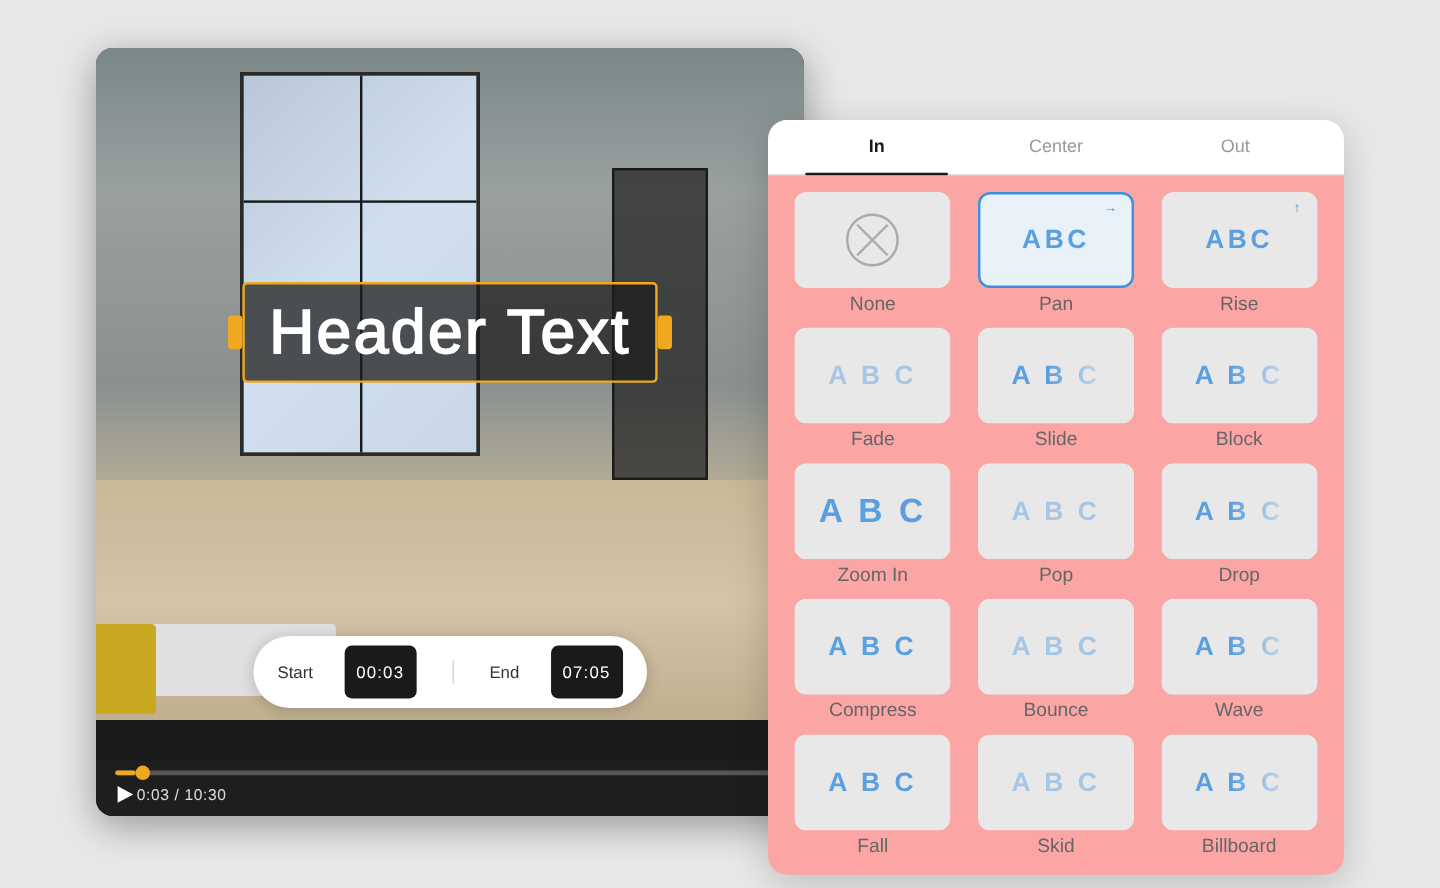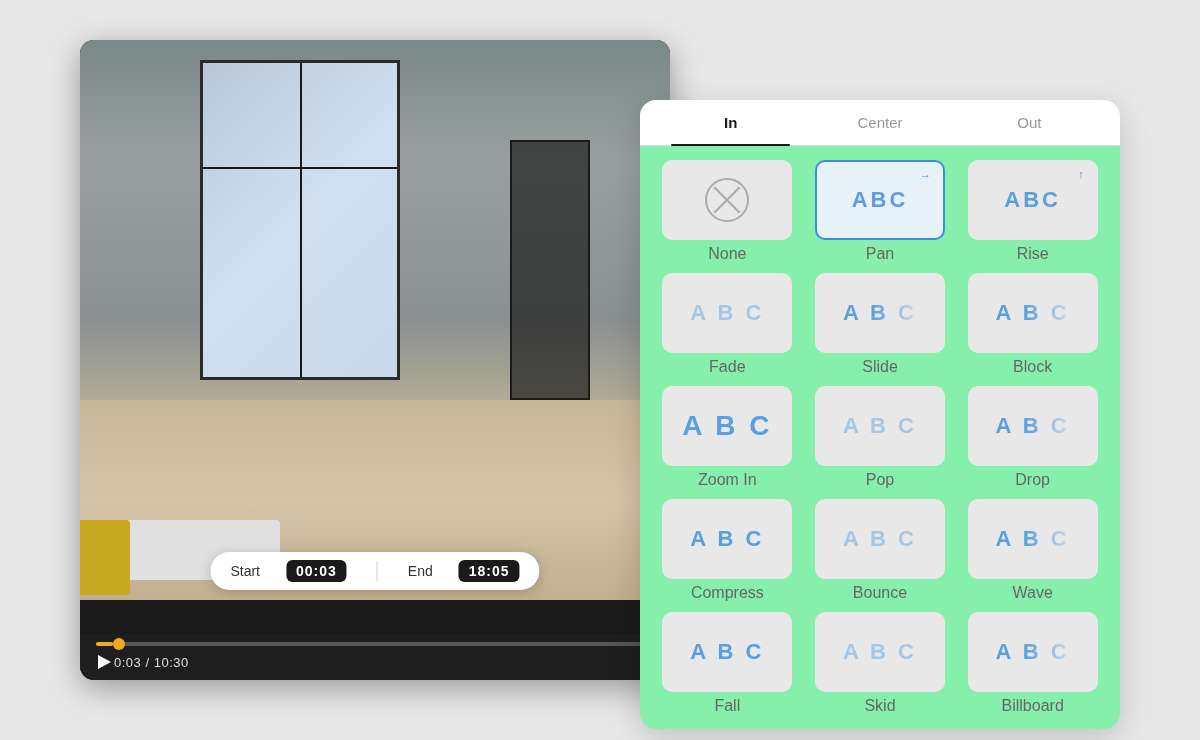--- a/index.html
+++ b/index.html
@@ -181,23 +181,23 @@
     }
     .time-bar-label {
       font-size: 14px;
       font-weight: 500;
       color: #333;
     }
     .time-bar-value {
       background: #1a1a1a;
       color: white;
       border-radius: 6px;
-      padding: 3px 10px;
+      padding: 14px 10px;
       font-size: 14px;
-      font-weight: 700;
+      font-weight: 400;
       letter-spacing: 1px;
     }
     .time-bar-divider {
       width: 1px;
       height: 20px;
       background: #ccc;
       margin: 0 4px;
     }
 
     
@@ -257,21 +257,21 @@
     .time-display {
       font-size: 13px;
       color: rgba(255,255,255,0.85);
       letter-spacing: 0.5px;
     }
 
     
     .animation-panel {
       position: relative;
       width: 480px;
-      background: #86efac;
+      background: #fca5a5;
       border-radius: 16px;
       box-shadow: 0 8px 32px rgba(0,0,0,0.18);
       padding: 0;
       margin-left: -30px;
       margin-top: 60px;
       z-index: 10;
       overflow: hidden;
     }
 
     
@@ -377,27 +377,34 @@
       <div class="scene-wall"></div>
       <div class="scene-window">
         <div class="scene-window-grid"></div>
       </div>
       <div class="scene-door"></div>
       <div class="scene-floor"></div>
       <div class="scene-couch"></div>
       <div class="scene-chair"></div>
     </div>
 
+    <div class="header-text-overlay">
+      <div class="header-text-box">
+        <div class="header-text-handle-left"></div>
+        <div class="header-text-content">Header Text</div>
+        <div class="header-text-handle-right"></div>
+      </div>
+    </div>
 
     <div class="time-bar">
       <span class="time-bar-label">Start</span>
       <span class="time-bar-value">00:03</span>
       <div class="time-bar-divider"></div>
       <span class="time-bar-label">End</span>
-      <span class="time-bar-value">18:05</span>
+      <span class="time-bar-value">07:05</span>
     </div>
 
     <div class="playback-bar">
       <div class="progress-track">
         <div class="progress-fill" style="width: 3%;"></div>
         <div class="progress-thumb" style="left: 3%;"></div>
       </div>
       <div class="playback-controls">
         <div class="play-btn">
           <div class="play-triangle"></div>

